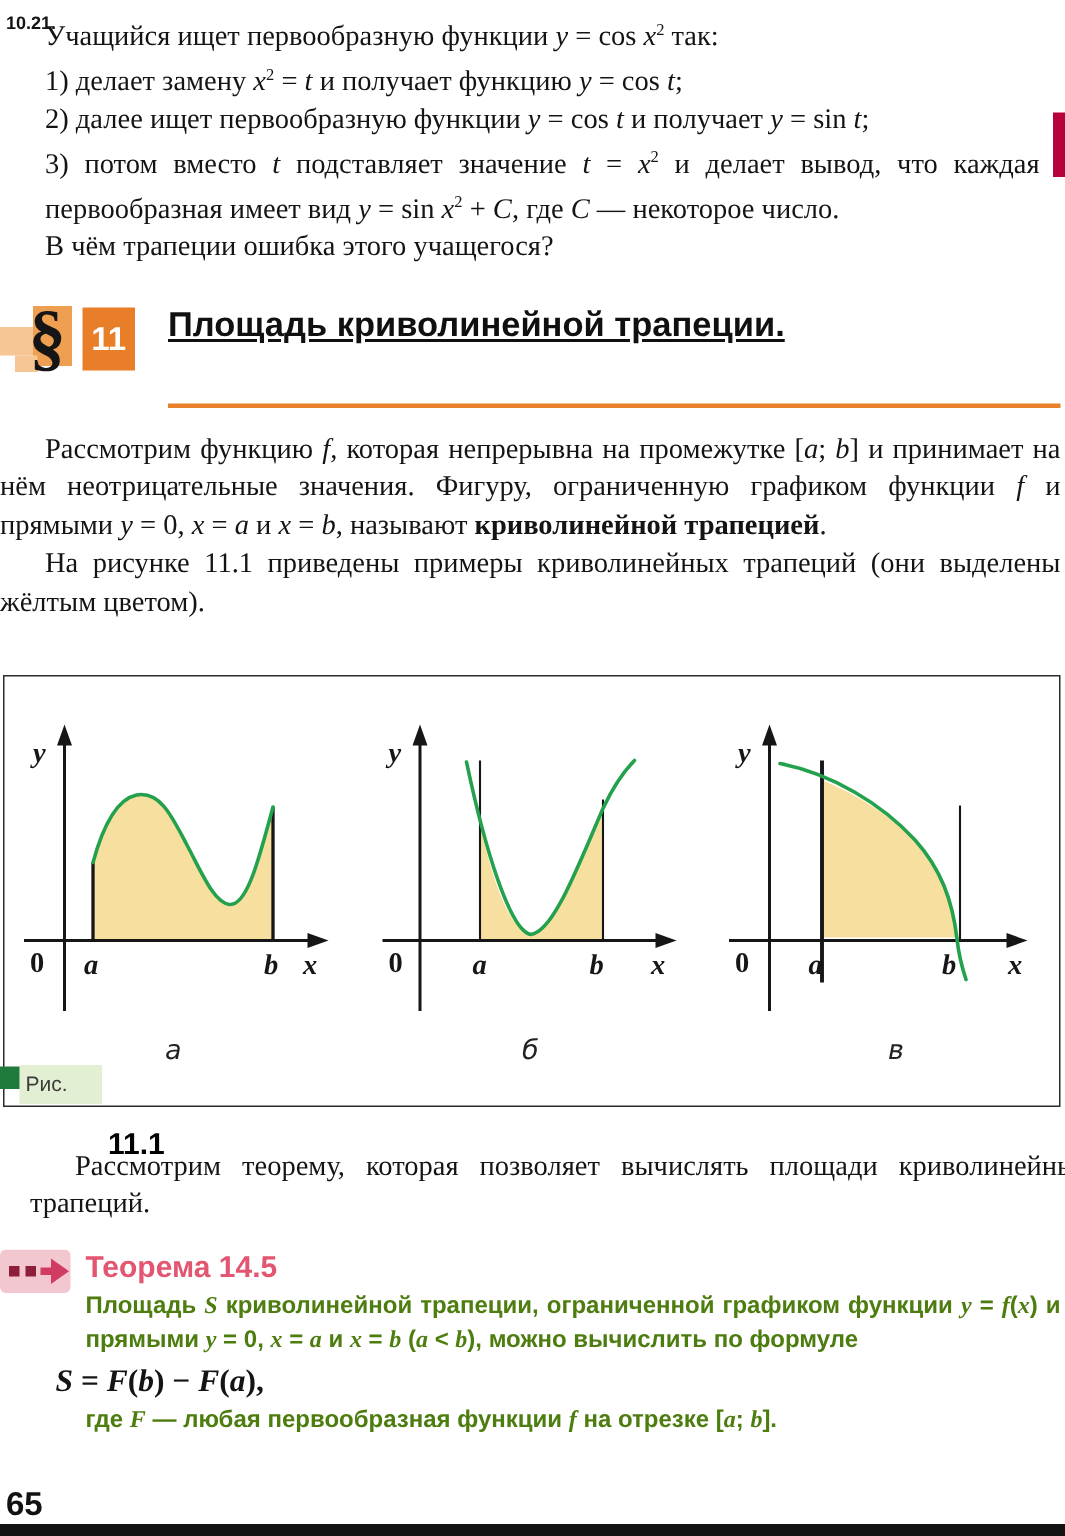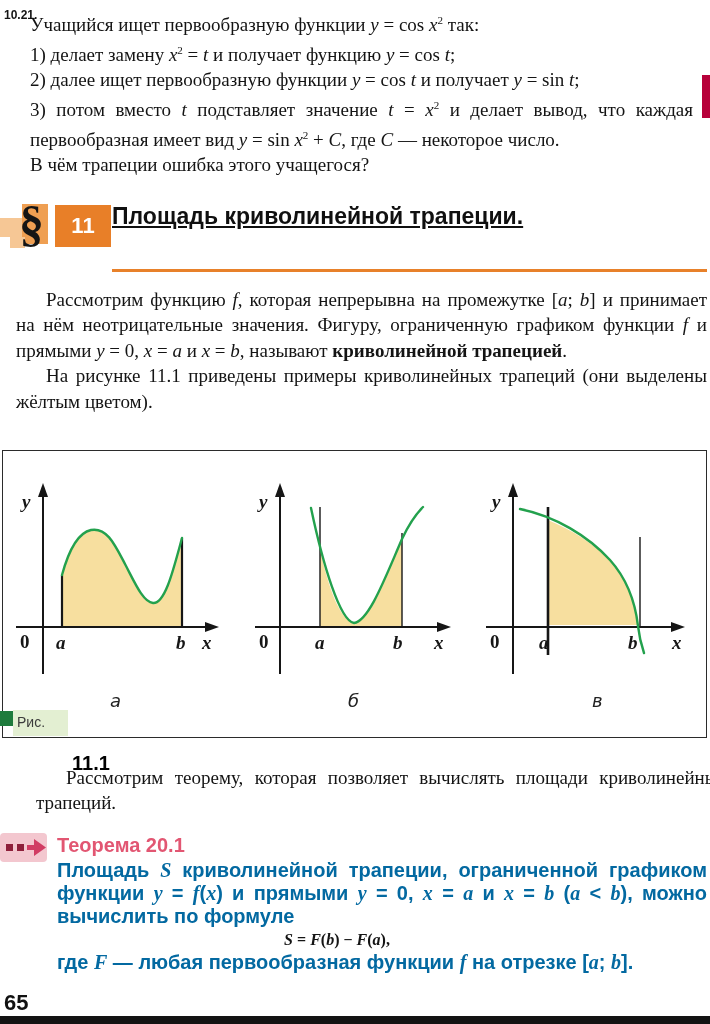--- a/index.html
+++ b/index.html
@@ -1,20 +1,20 @@
 <!DOCTYPE html>
 <html><head>
 <meta charset="utf-8">
 <style>
   html,body{margin:0;padding:0;background:#fff;}
   .page{position:relative;width:710px;height:1024px;background:#ffffff;overflow:hidden;
         font-family:"Liberation Serif",serif;color:#141414;}
   .abs{position:absolute;}
   .serifp{font-size:19px;line-height:25.4px;text-align:justify;color:#141414;}
-  .serifp p{margin:0;text-indent:30px;padding-left:16px;}
+  .serifp p{margin:0;text-indent:30px;}
   .prob-num{font-family:"Liberation Sans",sans-serif;font-weight:bold;font-size:12px;}
   sup{font-size:0.58em;}
   b{font-weight:bold;}
   
   .tab-light{background:#f6c795;}
   .tab-mid{background:#ef9f52;}
   .para-glyph{font-family:"Liberation Serif",serif;font-weight:bold;font-size:50px;line-height:50px;color:#151515;}
   .num-box{background:#e87f28;color:#ffffff;font-family:"Liberation Sans",sans-serif;
            font-weight:bold;font-size:22px;text-align:center;line-height:42px;}
   .sec-title{font-family:"Liberation Sans",sans-serif;font-weight:bold;font-size:23px;line-height:30px;color:#101010;text-decoration:underline;}
@@ -23,24 +23,24 @@
   .figure-box{border:1.2px solid #2b2b2b;}
   .sublabel{font-family:"DejaVu Sans",sans-serif;font-style:italic;font-size:18px;color:#222;}
   .fig-square{background:#1e7b3c;}
   .fig-patch{background:#e3efd2;}
   .fig-pref{font-family:"Liberation Sans",sans-serif;font-size:14px;color:#3c3c3c;}
   .fig-num{font-family:"Liberation Sans",sans-serif;font-weight:bold;font-size:20px;color:#000;margin-top:40px;}
   .ax-lbl{font-family:"Liberation Serif",serif;font-style:italic;font-weight:bold;font-size:19px;fill:#161616;}
   .ax-zero{font-family:"Liberation Serif",serif;font-weight:bold;font-size:19px;fill:#161616;}
   
   .thm-title{font-family:"Liberation Sans",sans-serif;font-weight:bold;font-size:20px;color:#e25672;}
-  .thm{font-family:"Liberation Sans",sans-serif;font-weight:bold;font-size:20px;line-height:23px;
-       text-align:justify;color:#0369a1;}
+  .thm{font-family:"Liberation Sans",sans-serif;font-weight:bold;font-size:16px;line-height:23px;
+       text-align:justify;color:#4d7c0f;}
   .thm i,.formula i{font-family:"Liberation Serif",serif;font-style:italic;font-weight:bold;}
-  .formula{font-family:"Liberation Serif",serif;font-weight:bold;font-size:16px;text-align:center;margin:3px 0 2px -20px;width:600px;}
+  .formula{font-family:"Liberation Serif",serif;font-weight:bold;font-size:21px;margin:3px 0 2px -20px;width:600px;}
   .red-mark{background:#b7013a;}
   .pagenum{font-family:"Liberation Sans",sans-serif;font-weight:bold;font-size:22px;color:#111;}
   .bottom-bar{background:#131313;}
 </style>
 </head>
 <body>
 
 <div class="page">
 
   <span class="abs prob-num" style="left:4px;top:8px;">10.21.</span>
@@ -51,21 +51,21 @@
     <div>3) потом вместо <i>t</i> подставляет значение <i>t</i> = <i>x</i><sup>2</sup> и делает вывод, что каждая первообразная имеет вид <i>y</i> = sin <i>x</i><sup>2</sup> + <i>C</i>, где <i>C</i> — некоторое число.</div>
     <div>В чём трапеции ошибка этого учащегося?</div>
   </div>
 
   <div class="abs red-mark" style="left:702px;top:75px;width:8px;height:43px;"></div>
 
   <div class="abs tab-light" style="left:0;top:218px;width:26px;height:19px;"></div>
   <div class="abs tab-mid" style="left:22px;top:204px;width:26px;height:40px;"></div>
   <div class="abs tab-light" style="left:10px;top:237px;width:15px;height:11px;"></div>
   <span class="abs para-glyph" style="left:19px;top:199px;">§</span>
-  <div class="abs num-box" style="left:55px;top:205px;width:56px;height:42px;">11</div>
+  <div class="abs num-box" style="left:55px;top:205px;width:35px;height:42px;">11</div>
   <div class="abs sec-title" style="left:112px;top:201px;width:560px;">
     <div>Площадь криволинейной трапеции.</div>
   </div>
   <div class="abs sec-rule" style="left:112px;top:269px;width:595px;"></div>
 
   <div class="abs serifp" style="left:0;top:287px;width:707px;">
     <p>Рассмотрим функцию <i>f</i>, которая непрерывна на промежутке [<i>a</i>; <i>b</i>] и принимает на нём неотрицательные значения. Фигуру, ограниченную графиком функции <i>f</i> и прямыми <i>y</i> = 0, <i>x</i> = <i>a</i> и <i>x</i> = <i>b</i>, называют <b>криволи­нейной трапецией</b>.</p>
     <p>На рисунке 11.1 приведены примеры криволинейных трапеций (они выделены жёлтым цветом).</p>
   </div>
 
@@ -131,21 +131,21 @@
   <div class="abs serifp" style="left:0;top:765px;width:707px;margin-left:20px;">
     <p>Рассмотрим теорему, которая позволяет вычислять площади криво­линейных трапеций.</p>
   </div>
 
   <svg class="abs" style="left:0;top:833px;" width="48" height="30">
     <rect x="0" y="0" width="47" height="29" rx="4" fill="#f3c7cf"></rect>
     <rect x="6" y="11" width="7" height="7" fill="#8e1f3a"></rect>
     <rect x="17" y="11" width="7" height="7" fill="#8e1f3a"></rect>
     <polygon points="27,12 34,12 34,6 46,14.5 34,23 34,17 27,17" fill="#d13c63"></polygon>
   </svg>
-  <span class="abs thm-title" style="left:57px;top:834px;">Теорема 20.1</span>
+  <span class="abs thm-title" style="left:57px;top:834px;">Теорема 14.5</span>
 
   <div class="abs" style="left:57px;top:859px;width:650px;">
     <div class="thm">Площадь <i>S</i> криволинейной трапеции, ограниченной графиком функ­ции <i>y</i> = <i>f</i>(<i>x</i>) и прямыми <i>y</i> = 0, <i>x</i> = <i>a</i> и <i>x</i> = <i>b</i> (<i>a</i> &lt; <i>b</i>), можно вычислить по формуле</div>
     <div class="formula"><i>S</i> = <i>F</i>(<i>b</i>) − <i>F</i>(<i>a</i>),</div>
     <div class="thm">где <i>F</i> — любая первообразная функции <i>f</i> на отрезке [<i>a</i>; <i>b</i>].</div>
   </div>
 
   <span class="abs pagenum" style="left:4px;top:990px;">65</span>
   <div class="abs bottom-bar" style="left:0;top:1016px;width:710px;height:8px;"></div>
 

